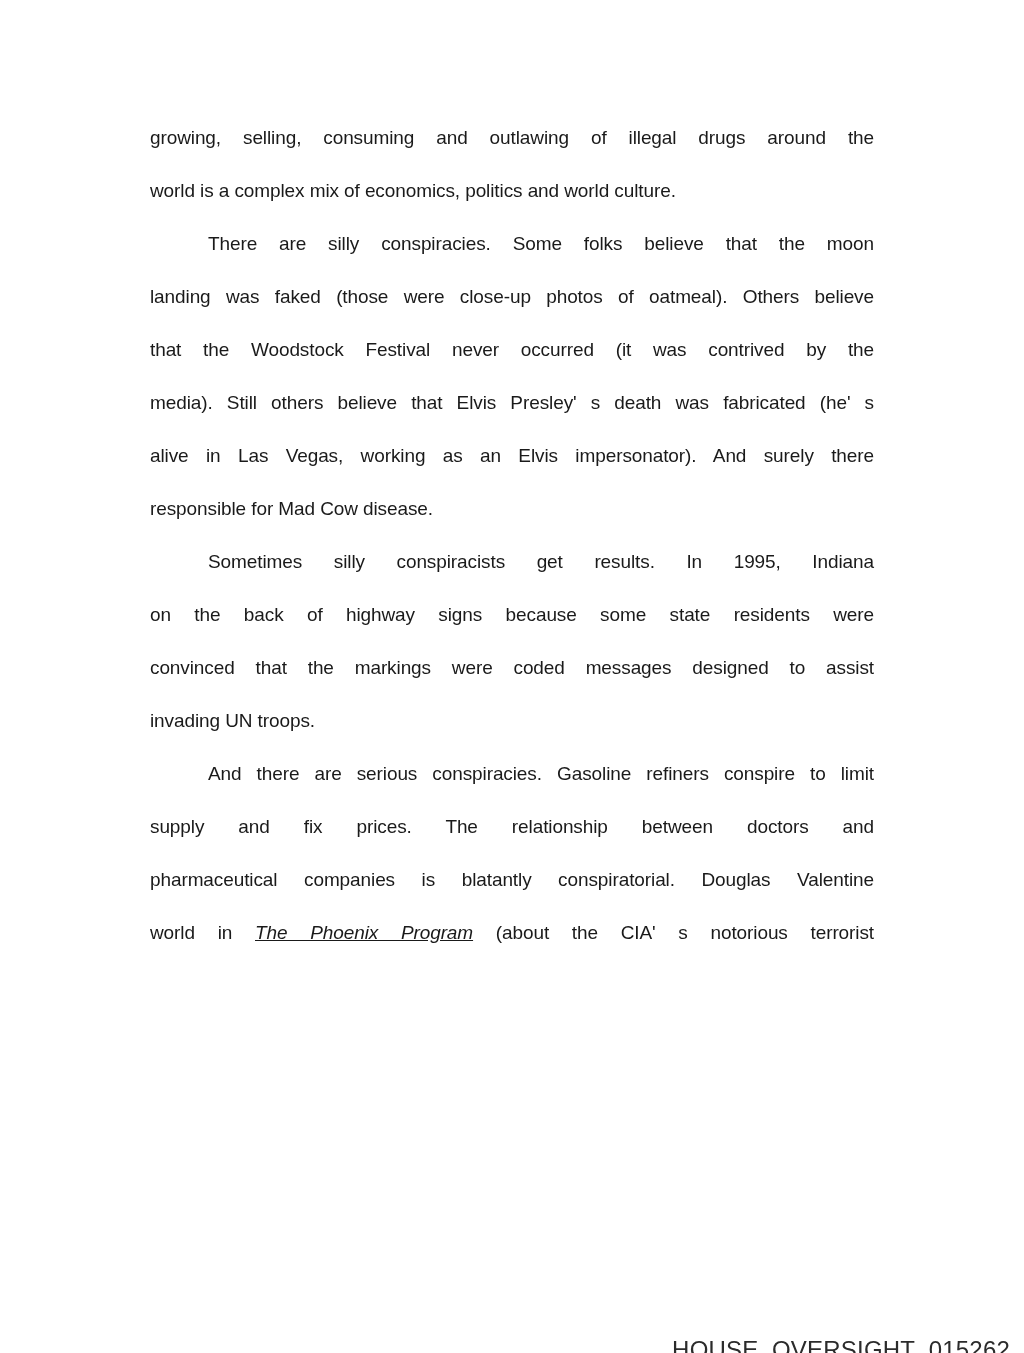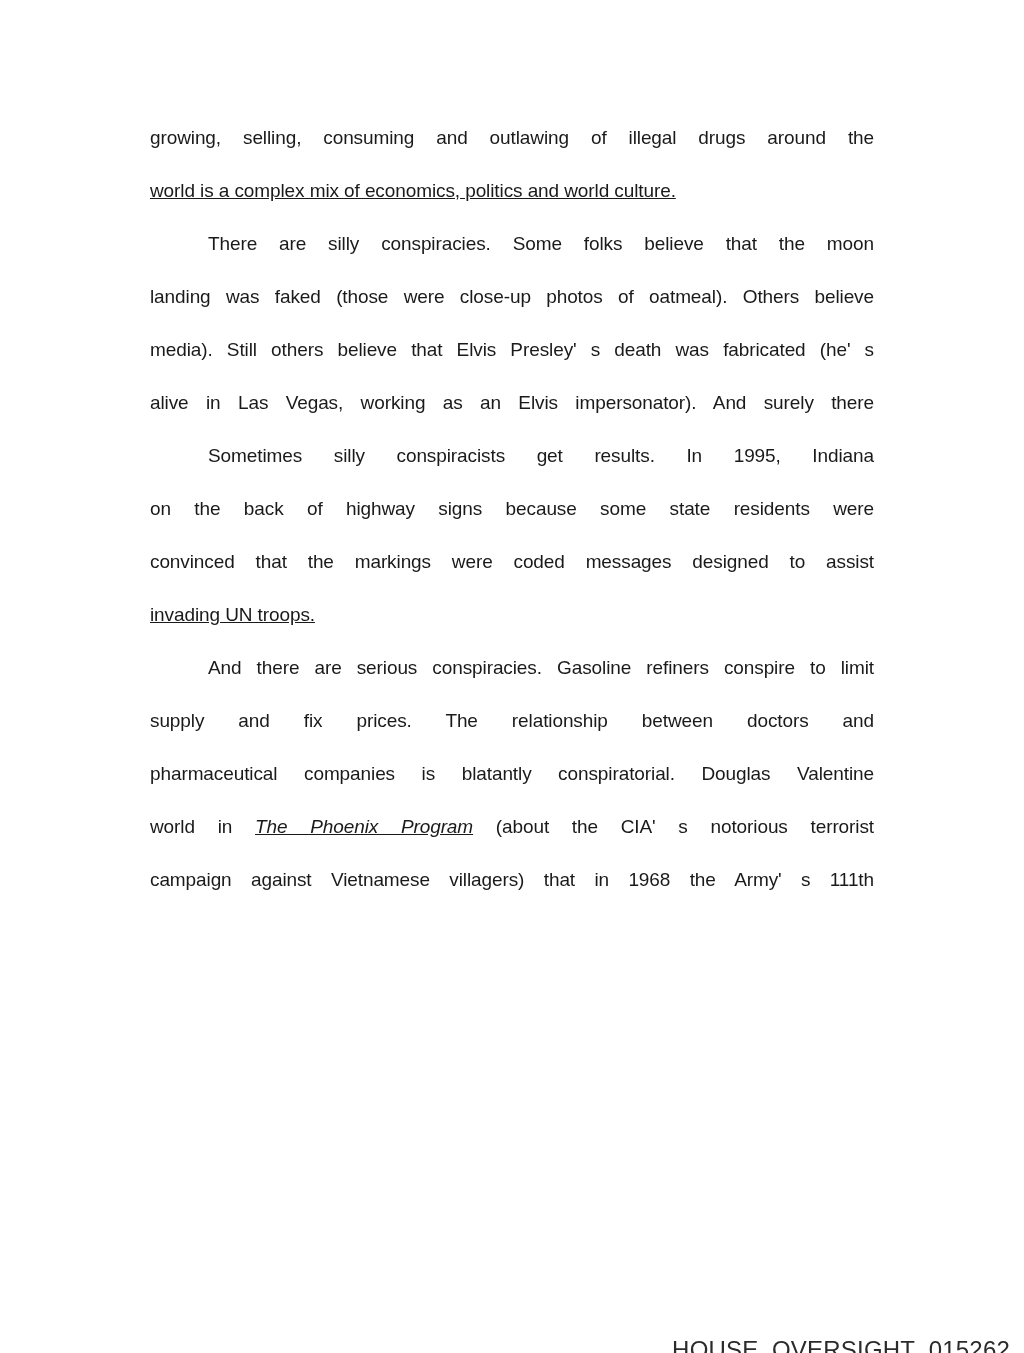--- a/index.html
+++ b/index.html
@@ -34,21 +34,20 @@
   .line {
     height: 53px;
     text-align: justify;
     text-align-last: justify;
     -moz-text-align-last: justify;
     white-space: normal;
   }
   .line.endline {
     text-align: left;
     text-align-last: left;
-    text-decoration: underline;
     -moz-text-align-last: left;
   }
   .line.indent {
     text-indent: 58px;
   }
   .seg { font-style: normal; }
   .seg.it { font-style: italic; text-decoration: underline; }
   .stamp {
     position: absolute;
     top: 1321px;
@@ -62,26 +61,27 @@
 </style>
 </head>
 <body>
 
 <div class="page">
   <div class="text-block" id="text-block">
       <div class="line"><span class="seg">growing, selling, consuming and outlawing of illegal drugs around the</span></div>
       <div class="line endline"><span class="seg">world is a complex mix of economics, politics and world culture.</span></div>
       <div class="line indent"><span class="seg">There are silly conspiracies. Some folks believe that the moon</span></div>
       <div class="line"><span class="seg">landing was faked (those were close-up photos of oatmeal). Others believe</span></div>
+      <div class="line"><span class="seg">that the Woodstock Festival never occurred (it was contrived by the</span></div>
       <div class="line"><span class="seg">media). Still others believe that Elvis Presley' s death was fabricated (he' s</span></div>
       <div class="line"><span class="seg">alive in Las Vegas, working as an Elvis impersonator). And surely there</span></div>
+      <div class="line endline"><span class="seg">responsible for Mad Cow disease.</span></div>
       <div class="line indent"><span class="seg">Sometimes silly conspiracists get results. In 1995, Indiana</span></div>
       <div class="line"><span class="seg">on the back of highway signs because some state residents were</span></div>
       <div class="line"><span class="seg">convinced that the markings were coded messages designed to assist</span></div>
       <div class="line endline"><span class="seg">invading UN troops.</span></div>
       <div class="line indent"><span class="seg">And there are serious conspiracies. Gasoline refiners conspire to limit</span></div>
       <div class="line"><span class="seg">supply and fix prices. The relationship between doctors and</span></div>
       <div class="line"><span class="seg">pharmaceutical companies is blatantly conspiratorial. Douglas Valentine</span></div>
       <div class="line"><span class="seg">world in </span><span class="seg it">The Phoenix Program</span><span class="seg"> (about the CIA' s notorious terrorist</span></div>
-      <div class="line"><span class="seg">campaign against Vietnamese villagers) that in 1968 the Army' s 111th</span></div>
     </div>
   <div class="stamp">HOUSE_OVERSIGHT_015262</div>
 </div>
 
 </body></html>

